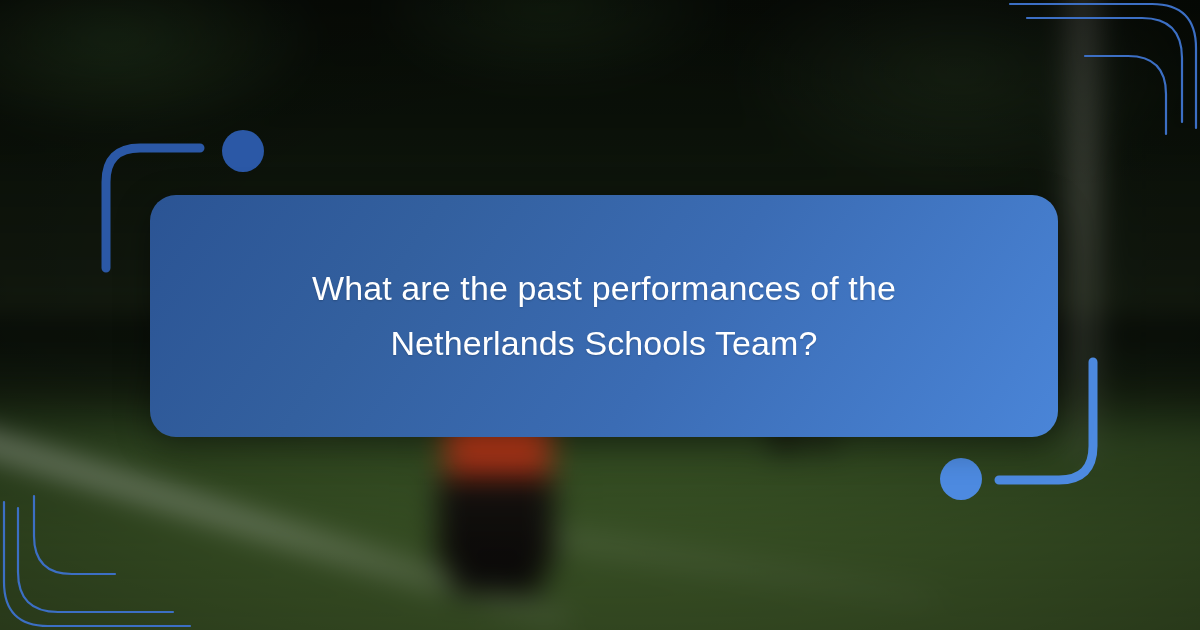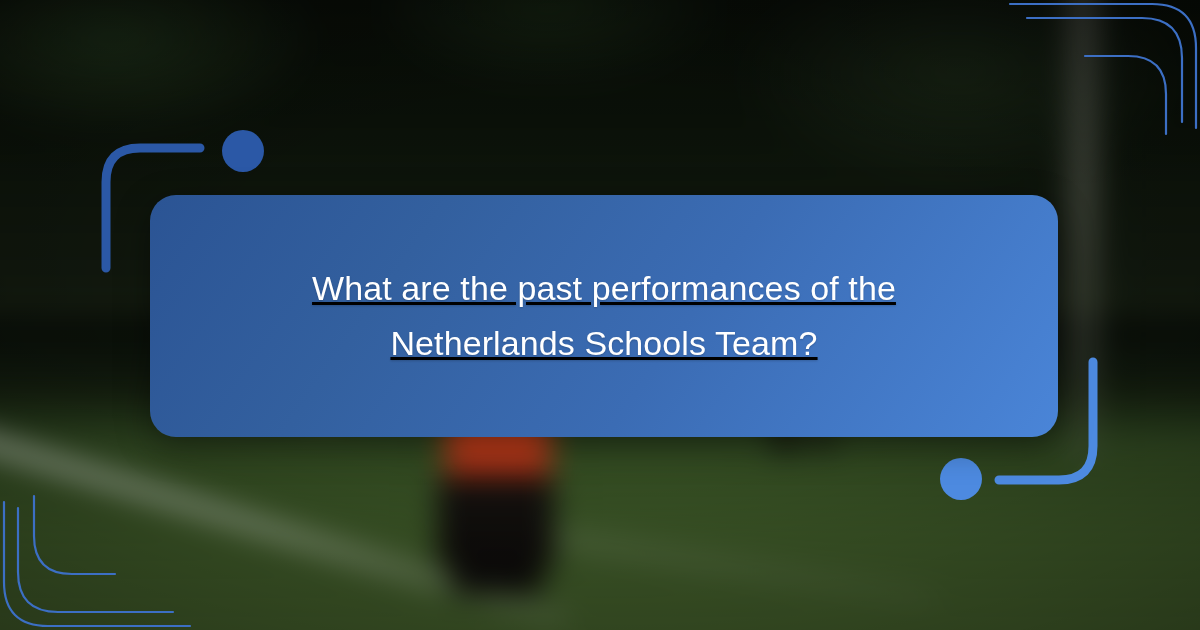--- a/index.html
+++ b/index.html
@@ -166,21 +166,20 @@
     left: 150px;
     top: 195px;
     width: 908px;
     height: 242px;
     border-radius: 26px;
     background: linear-gradient(125deg, #2b5494 0%, #33609f 28%, #3b6cb4 58%, #4a85d8 100%);
     display: flex;
     align-items: center;
     justify-content: center;
     box-shadow: 0 10px 34px rgba(0,0,0,0.38);
-    text-decoration: underline;
   }
 
   .question-text {
     width: 700px;
     text-align: center;
     color: #ffffff;
     font-family: "Liberation Sans", sans-serif;
     font-size: 34px;
     font-weight: 400;
     line-height: 1.62;

